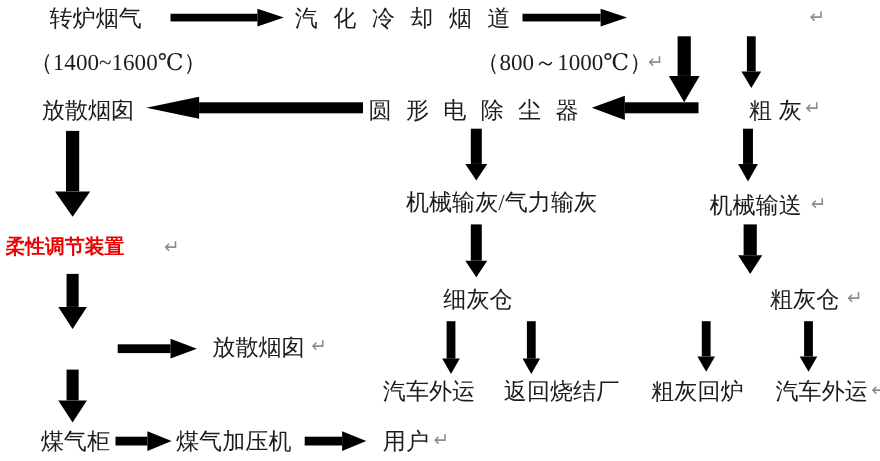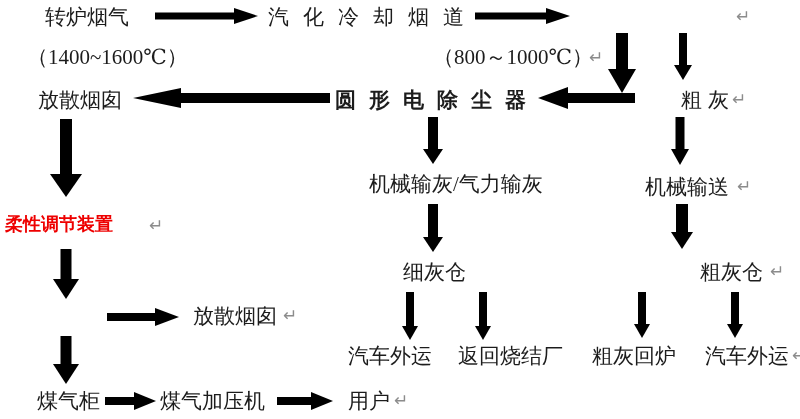--- a/index.html
+++ b/index.html
@@ -11,21 +11,21 @@
   html,body{margin:0;padding:0;background:#ffffff;}
   #canvas{
     position:relative;width:800px;height:419px;background:#ffffff;overflow:hidden;
     font-family:"Liberation Serif","DejaVu Serif",serif;
     text-align:center;
   }
   .t{
     position:absolute;color:var(--ink);font-size:21px;line-height:1.1;white-space:nowrap;
   }
   .ls14{letter-spacing:14px;}
-  .ls13{letter-spacing:13px;font-weight:bold;}
+  .ls13{letter-spacing:13px;}
   .ls6{letter-spacing:6px;margin-left:24px;}
   .red{color:var(--red);font-weight:bold;font-size:18px;}
   .p{
     position:absolute;color:var(--ret);font-size:17px;line-height:1;white-space:nowrap;
     font-family:"DejaVu Sans","Liberation Sans",sans-serif;
   }
   
   .ar{position:absolute;}
   .ar::before,.ar::after{content:"";position:absolute;}
   

